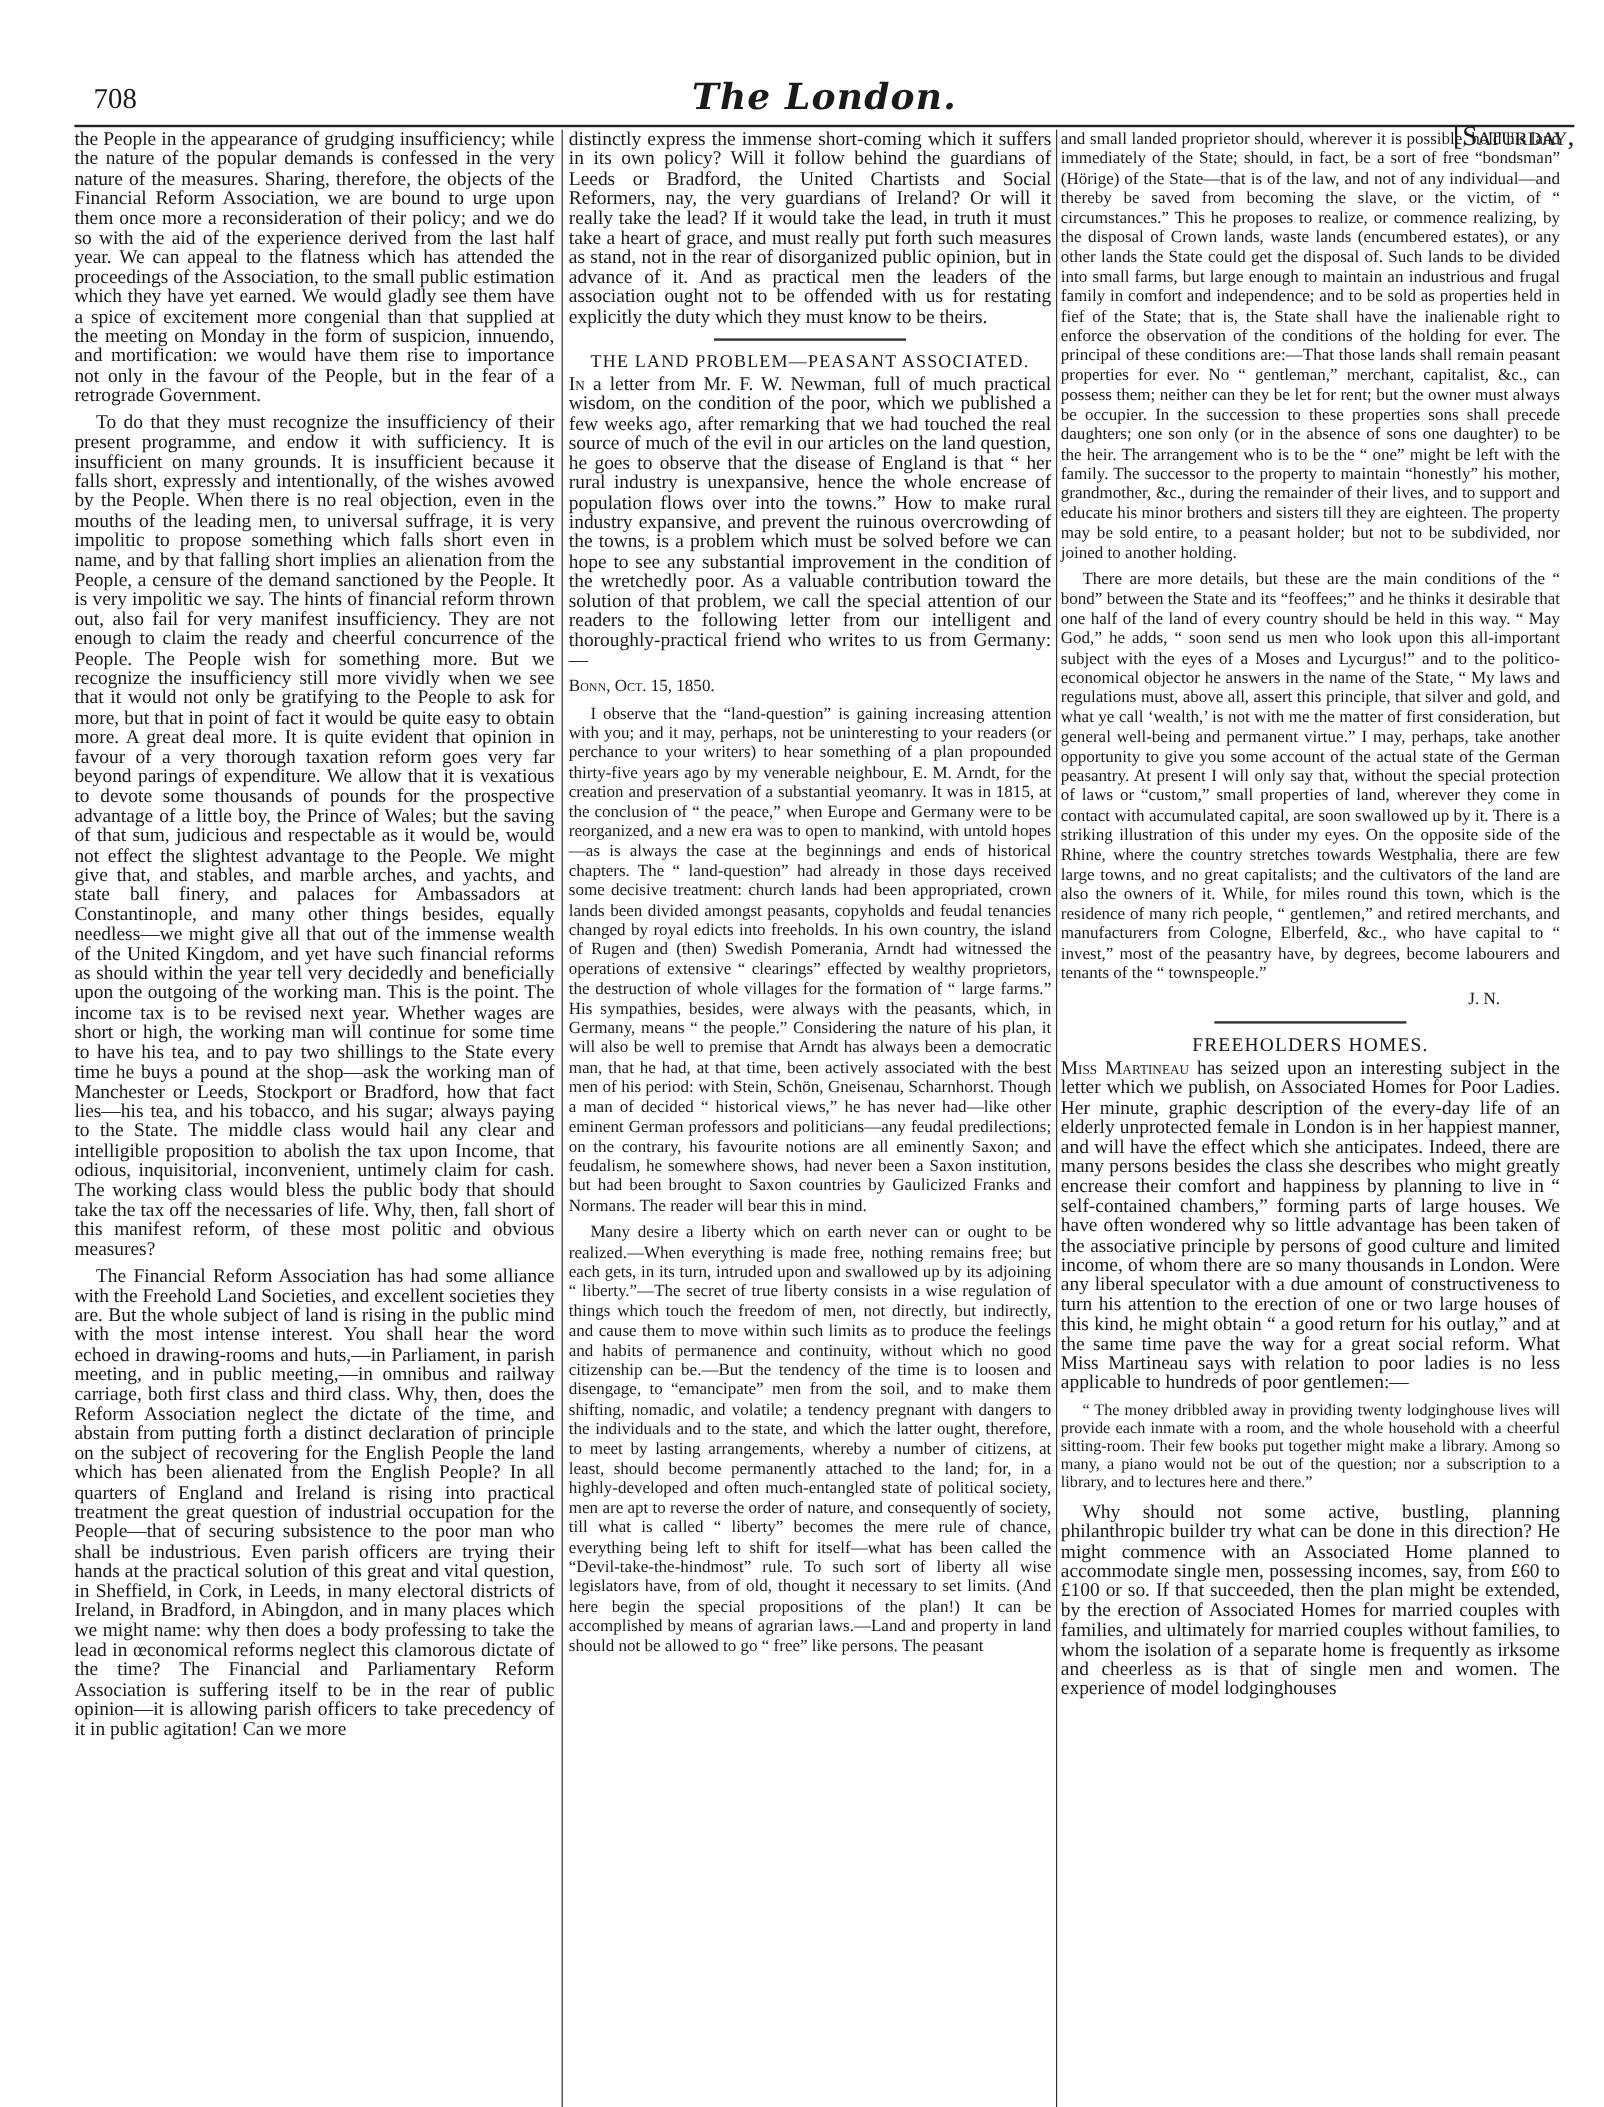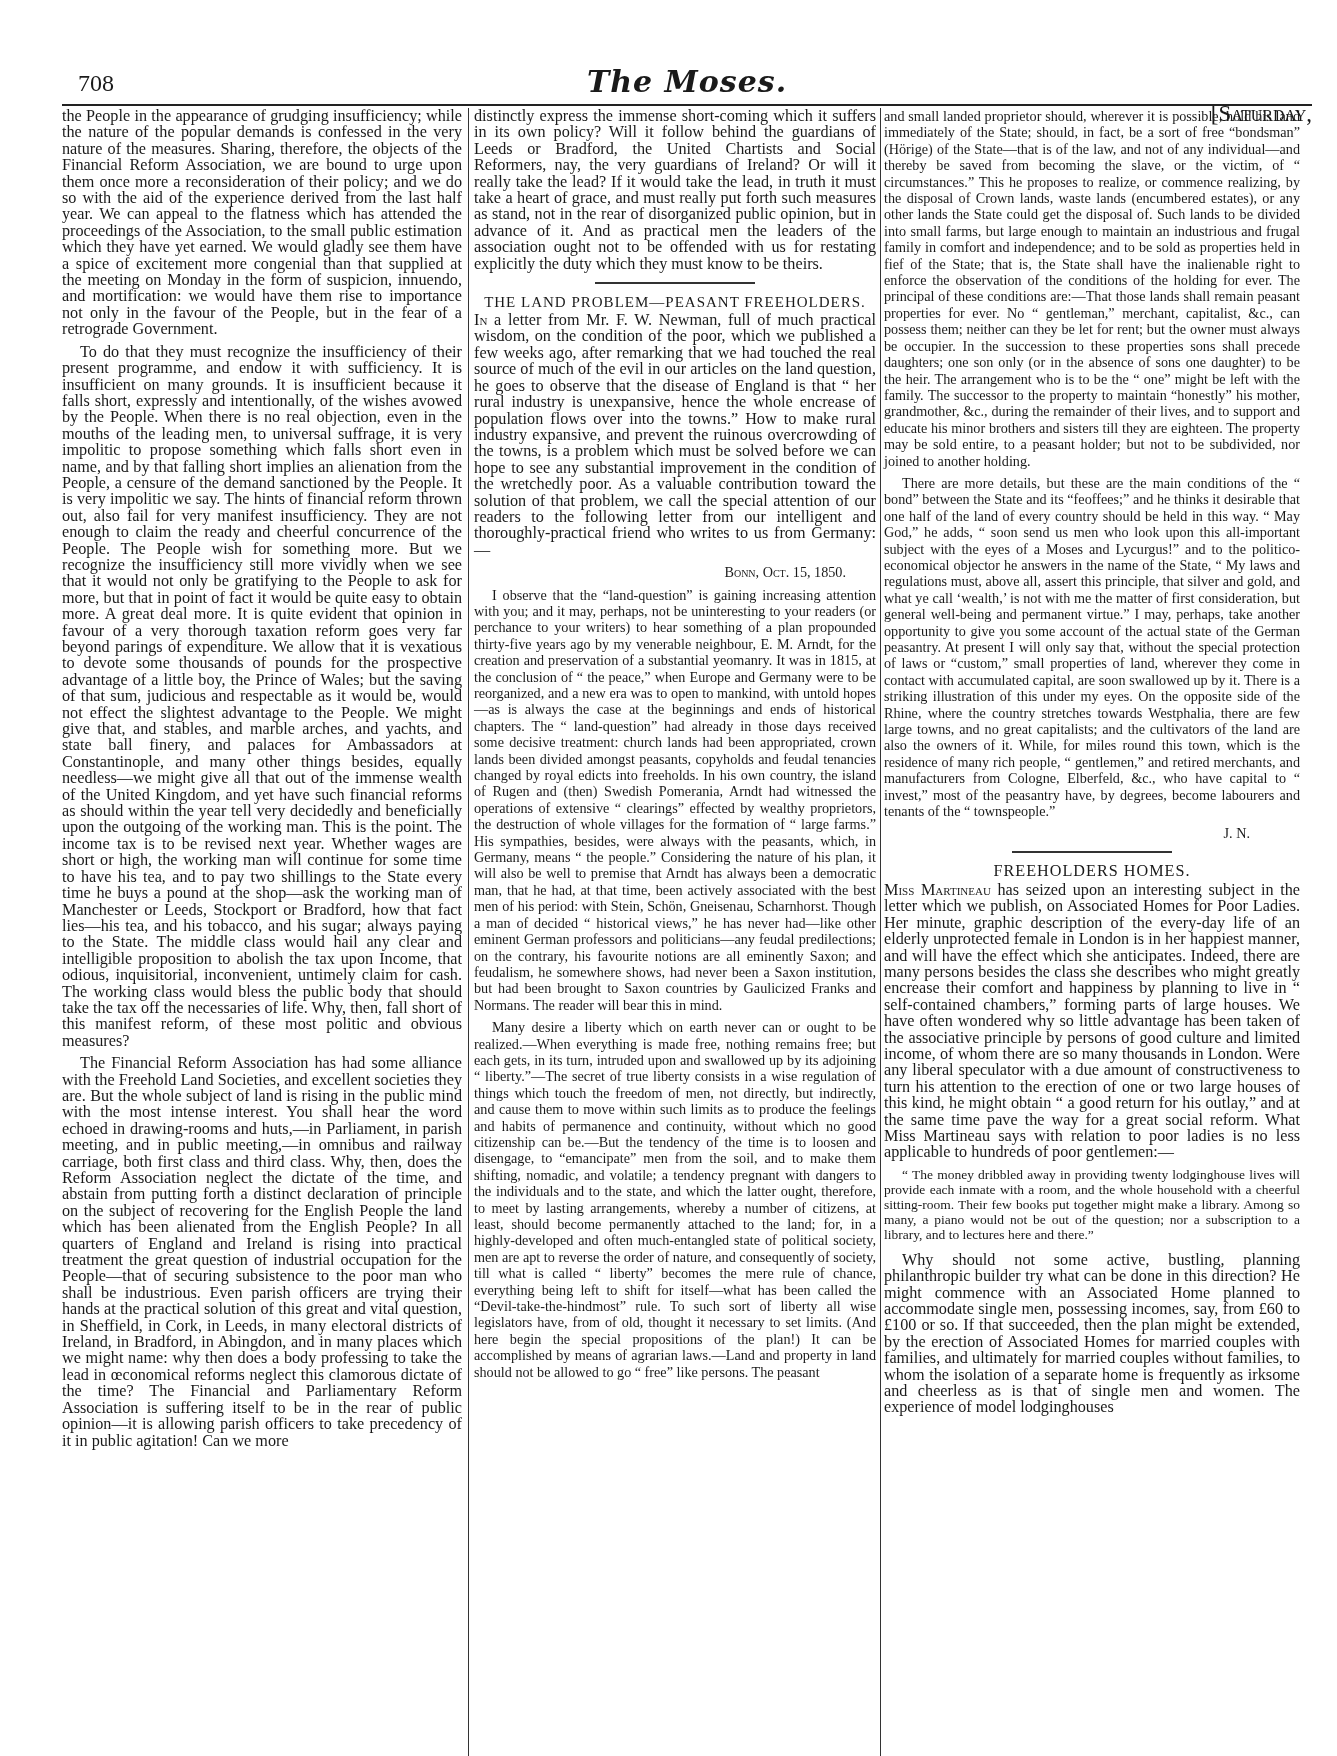--- a/index.html
+++ b/index.html
@@ -42,48 +42,48 @@
   .col-rule.r1 { left: 468px; height: 1648px; }
   .col-rule.r2 { left: 880px; height: 1648px; }
   p { margin: 0 0 6px 0; text-indent: 18px; }
   p.first { text-indent: 0; }
   .sep { width: 160px; margin: 10px auto 10px auto; border-top: 2px solid #333; }
   h2 {
     margin: 0 0 2px 0; text-align: center; font-weight: normal;
     font-size: 15px; line-height: 16px; letter-spacing: 1px;
   }
   .sc { font-variant: small-caps; margin-top: 10px; }
-  .dateline { text-align: right; margin: 6px 30px 6px 0; }
+  .dateline { text-align: left; margin: 6px 30px 6px 0; }
   .sig { float: right; margin-right: 50px; }
   .quote { font-size: 13.5px; line-height: 15px; margin: 6px 0 10px 0; }
   .big { font-size: 16.2px; line-height: 16.4px; }
 </style>
 </head>
 <body>
 
 <div class="masthead">
   <span class="page-num">708</span>
-  <div class="paper-title">The Moses.</div>
+  <div class="paper-title">The London.</div>
   <span class="day">[Saturday,</span>
 </div>
 <div class="rule-top"></div>
 
 <div class="col-rule r1"></div>
 <div class="col-rule r2"></div>
 
 <div class="col col1">
   <p class="first">the People in the appearance of grudging insufficiency; while the nature of the popular demands is confessed in the very nature of the measures. Sharing, therefore, the objects of the Financial Reform Association, we are bound to urge upon them once more a reconsideration of their policy; and we do so with the aid of the experience derived from the last half year. We can appeal to the flatness which has attended the proceedings of the Association, to the small public estimation which they have yet earned. We would gladly see them have a spice of excitement more congenial than that supplied at the meeting on Monday in the form of suspicion, innuendo, and mortification: we would have them rise to importance not only in the favour of the People, but in the fear of a retrograde Government.</p>
   <p>To do that they must recognize the insufficiency of their present programme, and endow it with sufficiency. It is insufficient on many grounds. It is insufficient because it falls short, expressly and intentionally, of the wishes avowed by the People. When there is no real objection, even in the mouths of the leading men, to universal suffrage, it is very impolitic to propose something which falls short even in name, and by that falling short implies an alienation from the People, a censure of the demand sanctioned by the People. It is very impolitic we say. The hints of financial reform thrown out, also fail for very manifest insufficiency. They are not enough to claim the ready and cheerful concurrence of the People. The People wish for something more. But we recognize the insufficiency still more vividly when we see that it would not only be gratifying to the People to ask for more, but that in point of fact it would be quite easy to obtain more. A great deal more. It is quite evident that opinion in favour of a very thorough taxation reform goes very far beyond parings of expenditure. We allow that it is vexatious to devote some thousands of pounds for the prospective advantage of a little boy, the Prince of Wales; but the saving of that sum, judicious and respectable as it would be, would not effect the slightest advantage to the People. We might give that, and stables, and marble arches, and yachts, and state ball finery, and palaces for Ambassadors at Constantinople, and many other things besides, equally needless—we might give all that out of the immense wealth of the United Kingdom, and yet have such financial reforms as should within the year tell very decidedly and beneficially upon the outgoing of the working man. This is the point. The income tax is to be revised next year. Whether wages are short or high, the working man will continue for some time to have his tea, and to pay two shillings to the State every time he buys a pound at the shop—ask the working man of Manchester or Leeds, Stockport or Bradford, how that fact lies—his tea, and his tobacco, and his sugar; always paying to the State. The middle class would hail any clear and intelligible proposition to abolish the tax upon Income, that odious, inquisitorial, inconvenient, untimely claim for cash. The working class would bless the public body that should take the tax off the necessaries of life. Why, then, fall short of this manifest reform, of these most politic and obvious measures?</p>
   <p>The Financial Reform Association has had some alliance with the Freehold Land Societies, and excellent societies they are. But the whole subject of land is rising in the public mind with the most intense interest. You shall hear the word echoed in drawing-rooms and huts,—in Parliament, in parish meeting, and in public meeting,—in omnibus and railway carriage, both first class and third class. Why, then, does the Reform Association neglect the dictate of the time, and abstain from putting forth a distinct declaration of principle on the subject of recovering for the English People the land which has been alienated from the English People? In all quarters of England and Ireland is rising into practical treatment the great question of industrial occupation for the People—that of securing subsistence to the poor man who shall be industrious. Even parish officers are trying their hands at the practical solution of this great and vital question, in Sheffield, in Cork, in Leeds, in many electoral districts of Ireland, in Bradford, in Abingdon, and in many places which we might name: why then does a body professing to take the lead in œconomical reforms neglect this clamorous dictate of the time? The Financial and Parliamentary Reform Association is suffering itself to be in the rear of public opinion—it is allowing parish officers to take precedency of it in public agitation! Can we more</p>
 </div>
 
 <div class="col col2">
   <p class="first">distinctly express the immense short-coming which it suffers in its own policy? Will it follow behind the guardians of Leeds or Bradford, the United Chartists and Social Reformers, nay, the very guardians of Ireland? Or will it really take the lead? If it would take the lead, in truth it must take a heart of grace, and must really put forth such measures as stand, not in the rear of disorganized public opinion, but in advance of it. And as practical men the leaders of the association ought not to be offended with us for restating explicitly the duty which they must know to be theirs.</p>
   <div class="sep"></div>
-  <h2>THE LAND PROBLEM—PEASANT FREEHOLDERS.</h2>
+  <h2>THE LAND PROBLEM—PEASANT ASSOCIATED.</h2>
   <p class="first"><span class="sc">In</span><span> a letter from Mr. F. W. Newman, full of much practical wisdom, on the condition of the poor, which we published a few weeks ago, after remarking that we had touched the real source of much of the evil in our articles on the land question, he goes to observe that the disease of England is that “ her rural industry is unexpansive, hence the whole encrease of population flows over into the towns.” How to make rural industry expansive, and prevent the ruinous overcrowding of the towns, is a problem which must be solved before we can hope to see any substantial improvement in the condition of the wretchedly poor. As a valuable contribution toward the solution of that problem, we call the special attention of our readers to the following letter from our intelligent and thoroughly-practical friend who writes to us from Germany:—</span></p>
   <div class="dateline sc small">Bonn, Oct. 15, 1850.</div>
   <div class="small">
     <p>I observe that the “land-question” is gaining increasing attention with you; and it may, perhaps, not be uninteresting to your readers (or perchance to your writers) to hear something of a plan propounded thirty-five years ago by my venerable neighbour, E. M. Arndt, for the creation and preservation of a substantial yeomanry. It was in 1815, at the conclusion of “ the peace,” when Europe and Germany were to be reorganized, and a new era was to open to mankind, with untold hopes—as is always the case at the beginnings and ends of historical chapters. The “ land-question” had already in those days received some decisive treatment: church lands had been appropriated, crown lands been divided amongst peasants, copyholds and feudal tenancies changed by royal edicts into freeholds. In his own country, the island of Rugen and (then) Swedish Pomerania, Arndt had witnessed the operations of extensive “ clearings” effected by wealthy proprietors, the destruction of whole villages for the formation of “ large farms.” His sympathies, besides, were always with the peasants, which, in Germany, means “ the people.” Considering the nature of his plan, it will also be well to premise that Arndt has always been a democratic man, that he had, at that time, been actively associated with the best men of his period: with Stein, Schön, Gneisenau, Scharnhorst. Though a man of decided “ historical views,” he has never had—like other eminent German professors and politicians—any feudal predilections; on the contrary, his favourite notions are all eminently Saxon; and feudalism, he somewhere shows, had never been a Saxon institution, but had been brought to Saxon countries by Gaulicized Franks and Normans. The reader will bear this in mind.</p>
     <p>Many desire a liberty which on earth never can or ought to be realized.—When everything is made free, nothing remains free; but each gets, in its turn, intruded upon and swallowed up by its adjoining “ liberty.”—The secret of true liberty consists in a wise regulation of things which touch the freedom of men, not directly, but indirectly, and cause them to move within such limits as to produce the feelings and habits of permanence and continuity, without which no good citizenship can be.—But the tendency of the time is to loosen and disengage, to “emancipate” men from the soil, and to make them shifting, nomadic, and volatile; a tendency pregnant with dangers to the individuals and to the state, and which the latter ought, therefore, to meet by lasting arrangements, whereby a number of citizens, at least, should become permanently attached to the land; for, in a highly-developed and often much-entangled state of political society, men are apt to reverse the order of nature, and consequently of society, till what is called “ liberty” becomes the mere rule of chance, everything being left to shift for itself—what has been called the “Devil-take-the-hindmost” rule. To such sort of liberty all wise legislators have, from of old, thought it necessary to set limits. (And here begin the special propositions of the plan!) It can be accomplished by means of agrarian laws.—Land and property in land should not be allowed to go “ free” like persons. The peasant</p>
   </div>
 </div>
 
 <div class="col col3">
   <p class="first">and small landed proprietor should, wherever it is possible, hold his land immediately of the State; should, in fact, be a sort of free “bondsman” (Hörige) of the State—that is of the law, and not of any individual—and thereby be saved from becoming the slave, or the victim, of “ circumstances.” This he proposes to realize, or commence realizing, by the disposal of Crown lands, waste lands (encumbered estates), or any other lands the State could get the disposal of. Such lands to be divided into small farms, but large enough to maintain an industrious and frugal family in comfort and independence; and to be sold as properties held in fief of the State; that is, the State shall have the inalienable right to enforce the observation of the conditions of the holding for ever. The principal of these conditions are:—That those lands shall remain peasant properties for ever. No “ gentleman,” merchant, capitalist, &amp;c., can possess them; neither can they be let for rent; but the owner must always be occupier. In the succession to these properties sons shall precede daughters; one son only (or in the absence of sons one daughter) to be the heir. The arrangement who is to be the “ one” might be left with the family. The successor to the property to maintain “honestly” his mother, grandmother, &amp;c., during the remainder of their lives, and to support and educate his minor brothers and sisters till they are eighteen. The property may be sold entire, to a peasant holder; but not to be subdivided, nor joined to another holding.</p>

